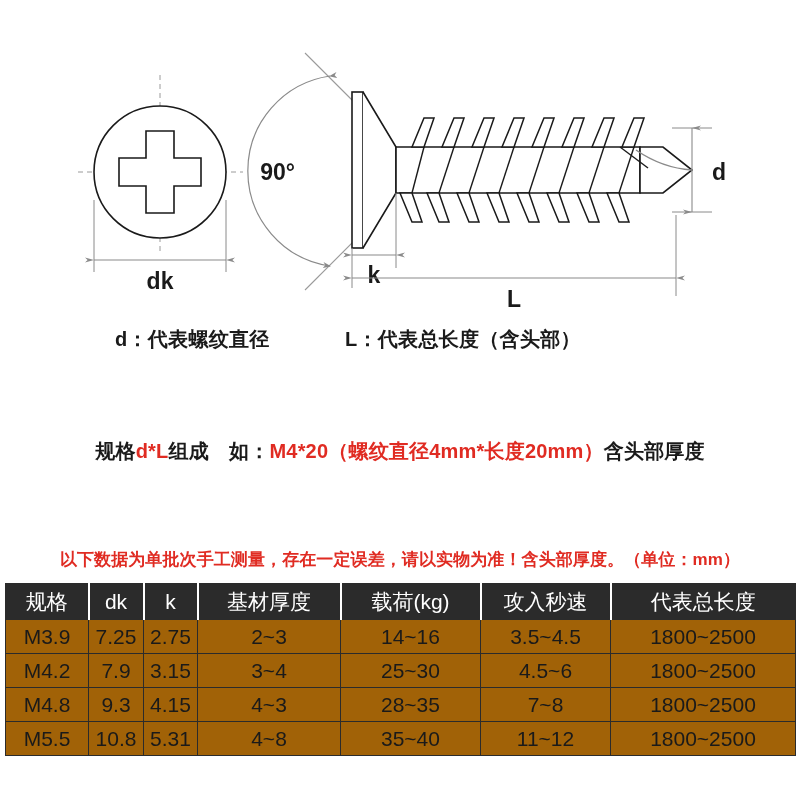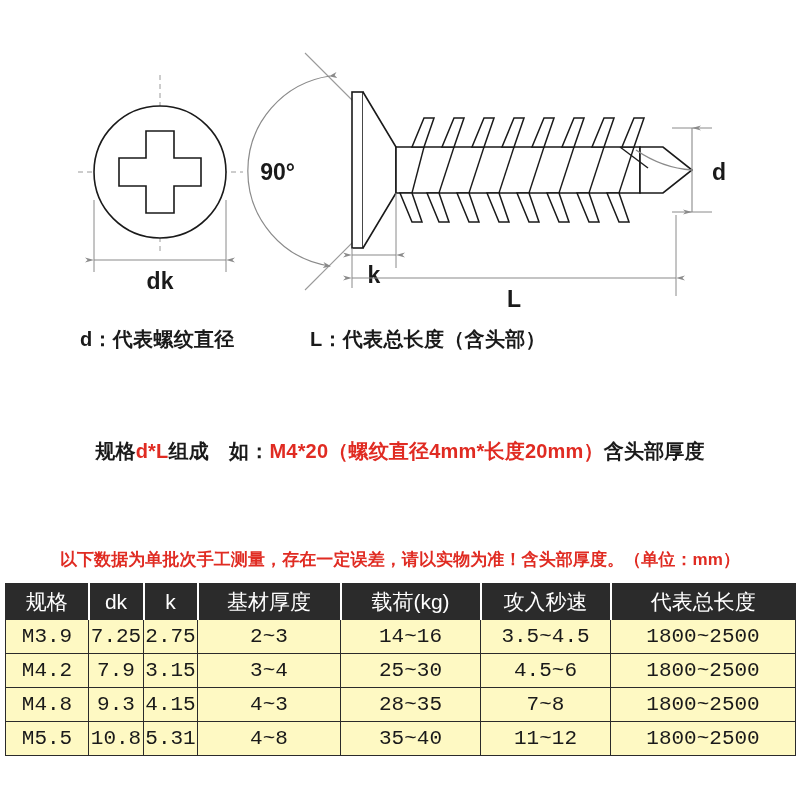--- a/index.html
+++ b/index.html
@@ -32,22 +32,23 @@
   #legend {
     position: absolute;
     left: 0;
     top: 326px;
     width: 800px;
   }
   .legend-row {
     display: flex;
     align-items: baseline;
     height: 40px;
-    padding-left: 80px;
+    padding-left: 100px;
     box-sizing: border-box;
+    margin-left: 15px;
   }
   .legend-cell {
     font-size: 20px;
     font-weight: bold;
     letter-spacing: 0.3px;
     white-space: nowrap;
   }
   .legend-cell.col-a { width: 230px; }
   .legend-cell.col-b { width: 330px; }
 
@@ -107,23 +108,22 @@
     color: #ffffff;
     font-weight: normal;
     border-color: #2b2b2b;
     height: 35px;
     line-height: 35px;
   }
   table.spec thead th + th {
     border-left: 2px solid #ffffff;
   }
   table.spec tbody td {
-    background: #fef9c3;
+    background: #a16207;
     color: #1a1a1a;
-    font-family: Liberation Mono, monospace;
   }
   
   col.c0 { width: 83px; }
   col.c1 { width: 55px; }
   col.c2 { width: 54px; }
   col.c3 { width: 143px; }
   col.c4 { width: 140px; }
   col.c5 { width: 130px; }
   col.c6 { width: 185px; }
 </style>

